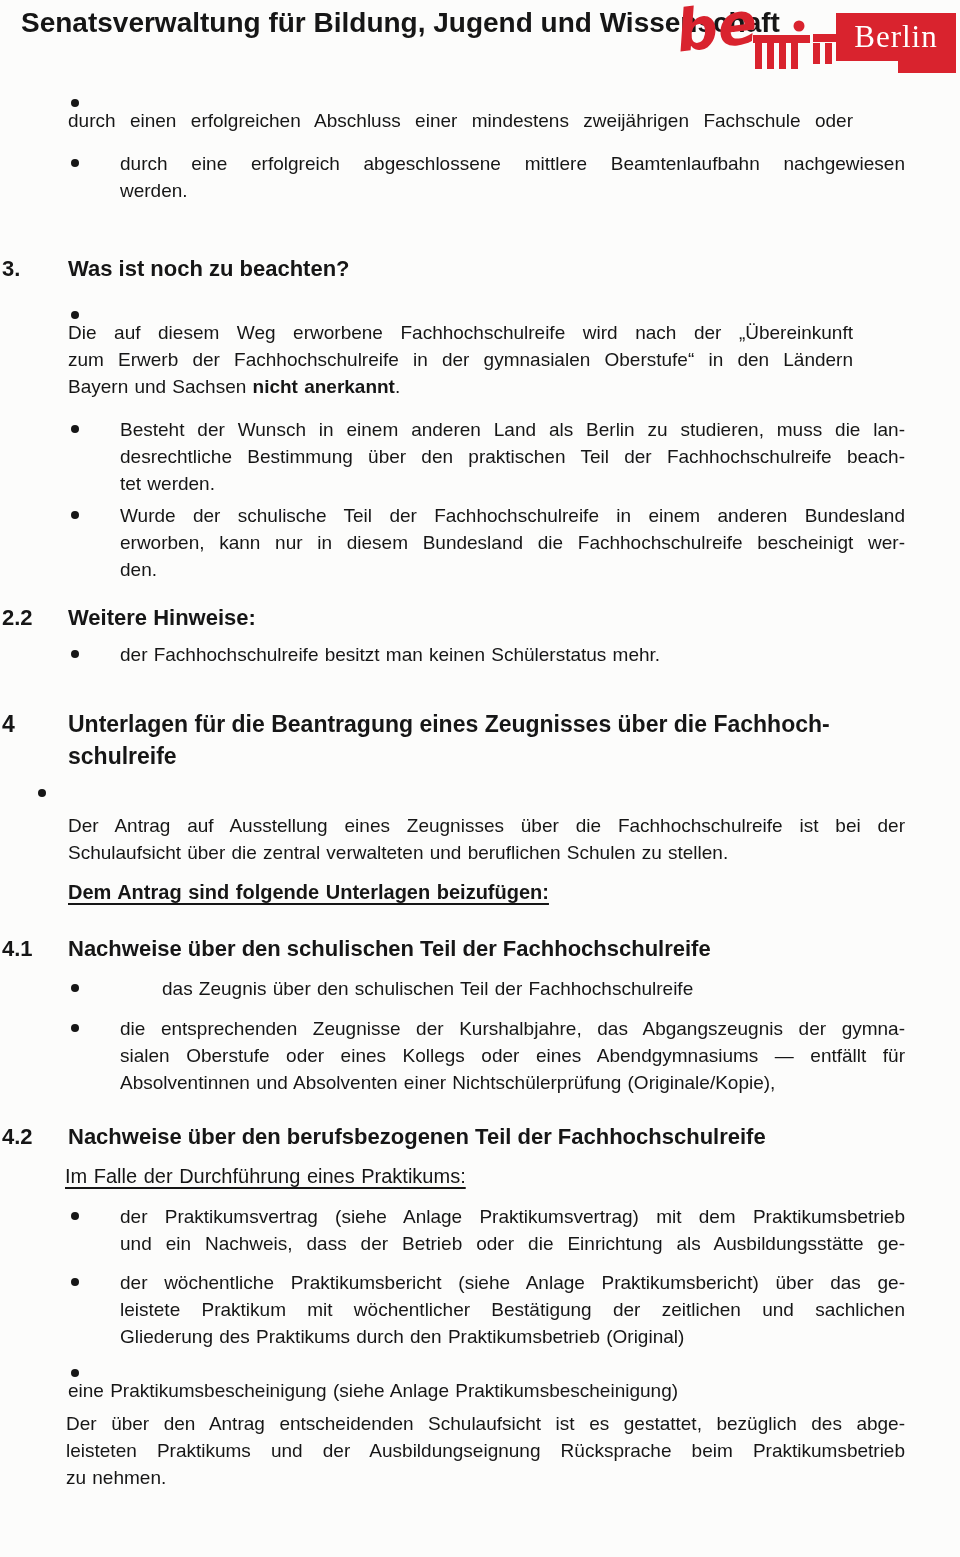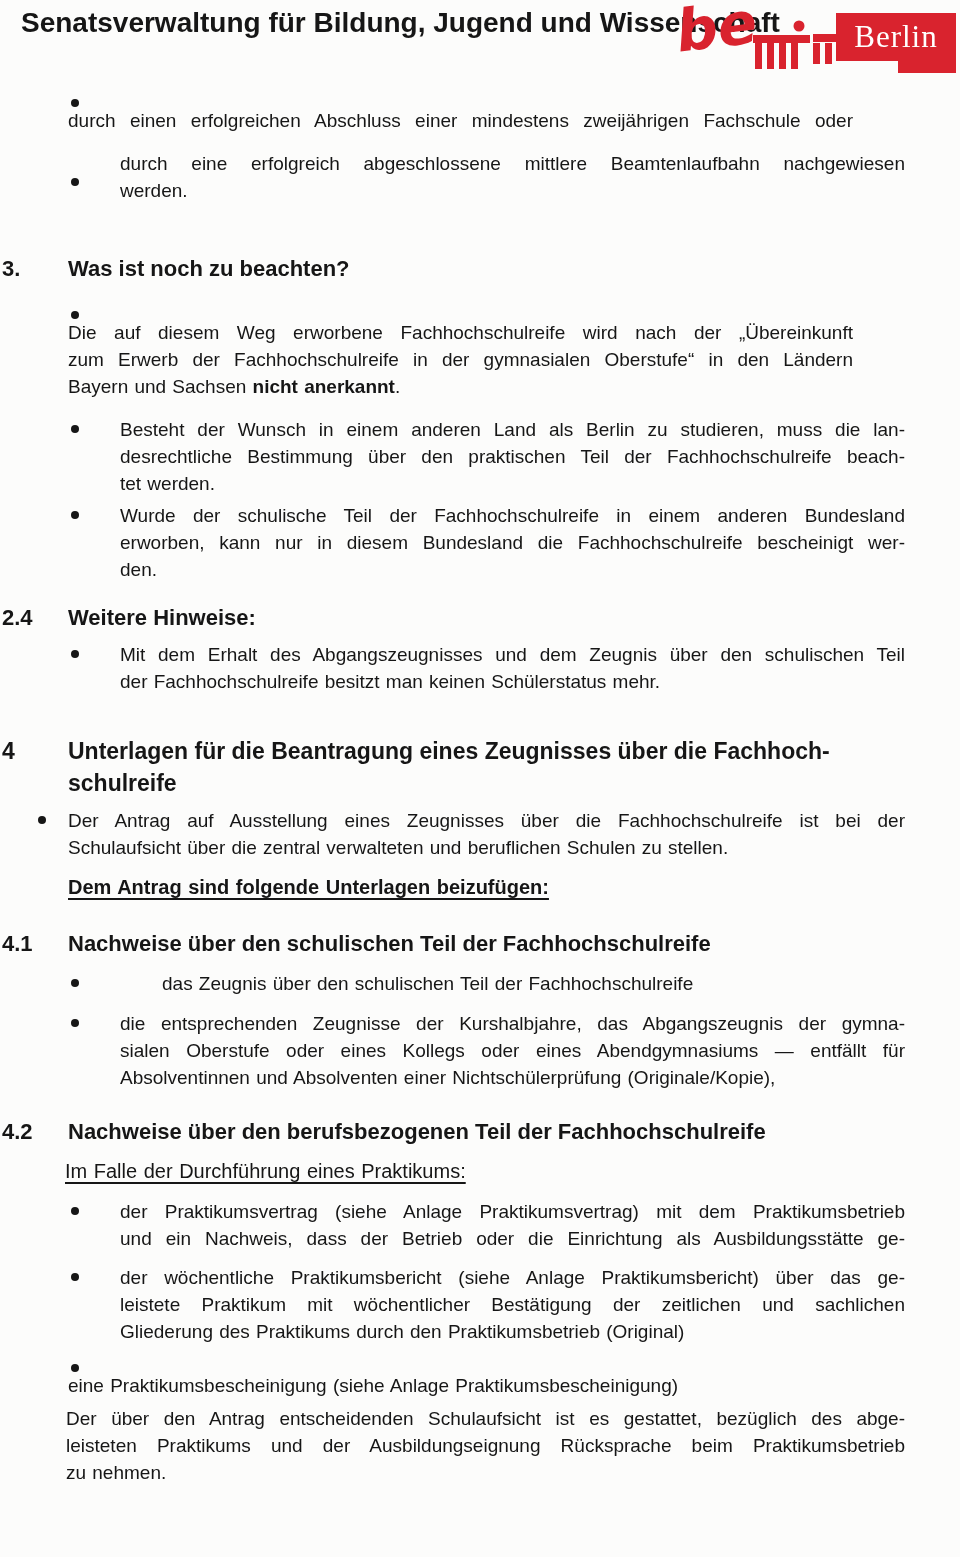--- a/index.html
+++ b/index.html
@@ -40,21 +40,21 @@
   .h4-row{font-size:23px;line-height:32px;}
   .h4-title div{white-space:nowrap;}
 
   
   .li2{display:flex;margin-left:68px;flex:none;}
   .li2 .dot-c{width:52px;flex:none;padding-top:9px;}
   .li1{display:flex;margin-left:35px;flex:none;}
   .li1 .dot-c{width:33px;flex:none;padding-top:9px;}
   .dot{width:8px;height:8px;border-radius:50%;background:#161616;margin-left:3px;}
   .li2 .txt{width:785px;flex:none;}
-  .li1 .txt{width:837px;flex:none;}
+  .li1 .txt{width:837px;flex:none;margin-top:32px;}
 
   .note{margin-left:68px;font-size:20px;font-weight:bold;flex:none;
         text-decoration:underline;text-decoration-thickness:2px;text-underline-offset:4px;white-space:nowrap;}
   .intro-u{margin-left:65px;font-size:20px;flex:none;
         text-decoration:underline;text-decoration-thickness:1.5px;text-underline-offset:4px;white-space:nowrap;}
   .closing{margin-left:66px;width:839px;flex:none;}
   .footer{margin-left:2px;flex:none;font-size:19px;line-height:27px;}
 </style>
 </head>
 <body>
@@ -86,21 +86,21 @@
   </div>
 
   <div class="li2 bt" style="margin-top:18px;flex-direction:column;">
     <div class="dot-c">
         <div class="dot"></div>
       </div>
     <div class="txt">
       <div class="ln jl">durch einen erfolgreichen Abschluss einer mindestens zweijährigen Fachschule oder</div>
     </div>
   </div>
-  <div class="li2 bt" style="margin-top:16px;align-items:center;">
+  <div class="li2 bt" style="margin-top:16px;">
     <div class="dot-c">
         <div class="dot"></div>
       </div>
     <div class="txt">
       <div class="ln jl">durch eine erfolgreich abgeschlossene mittlere Beamtenlaufbahn nachgewiesen</div>
       <div class="ln">werden.</div>
     </div>
   </div>
 
   <div class="h-row" style="margin-top:50px;">
@@ -133,29 +133,28 @@
         <div class="dot"></div>
       </div>
     <div class="txt">
       <div class="ln jl">Wurde der schulische Teil der Fachhochschulreife in einem anderen Bundesland</div>
       <div class="ln jl">erworben, kann nur in diesem Bundesland die Fachhochschulreife bescheinigt wer-</div>
       <div class="ln">den.</div>
     </div>
   </div>
 
   <div class="h-row" style="margin-top:20px;">
-    <div class="h-num">2.4</div>
+    <div class="h-num">2.2</div>
     <div class="h-title">Weitere Hinweise:</div>
   </div>
   <div class="li2 bt" style="margin-top:8px;">
     <div class="dot-c">
         <div class="dot"></div>
       </div>
     <div class="txt">
-      <div class="ln jl">Mit dem Erhalt des Abgangszeugnisses und dem Zeugnis über den schulischen Teil</div>
       <div class="ln">der Fachhochschulreife besitzt man keinen Schülerstatus mehr.</div>
     </div>
   </div>
 
   <div class="h-row h4-row" style="margin-top:40px;">
     <div class="h-num">4</div>
     <div class="h4-title">
       <div>Unterlagen für die Beantragung eines Zeugnisses über die Fachhoch-</div>
       <div>schulreife</div>
     </div>

